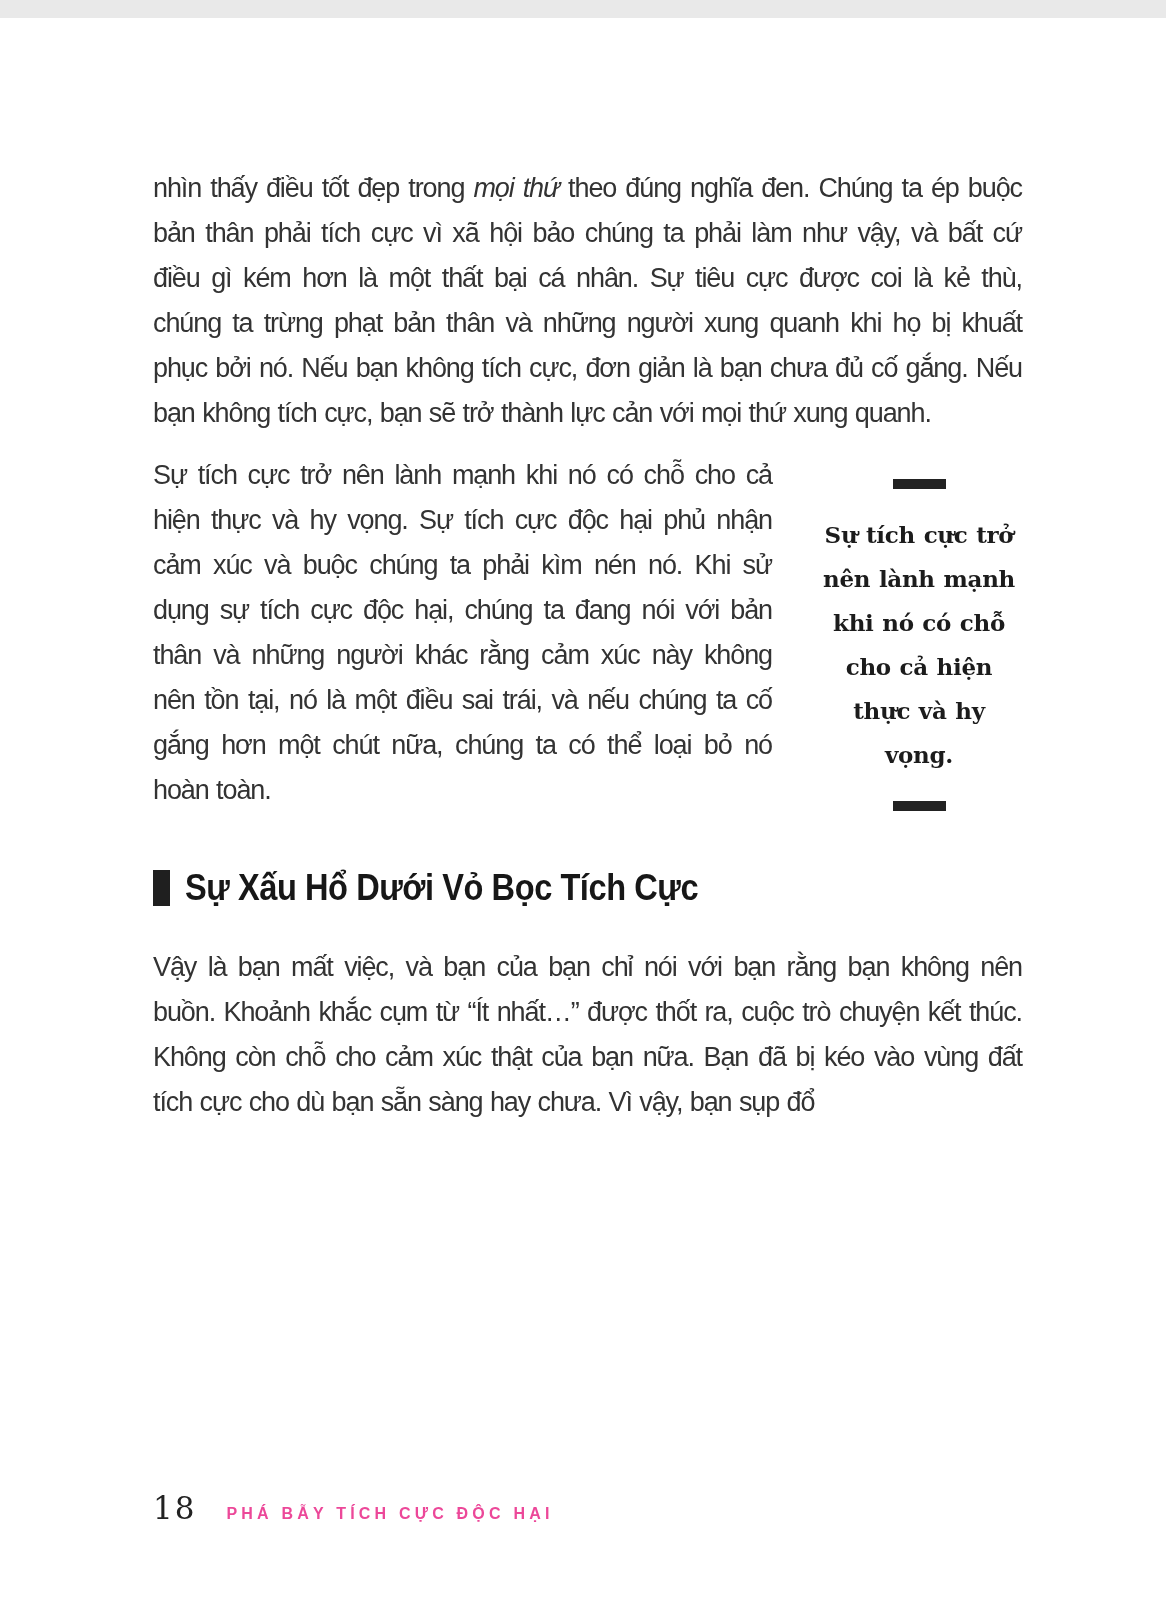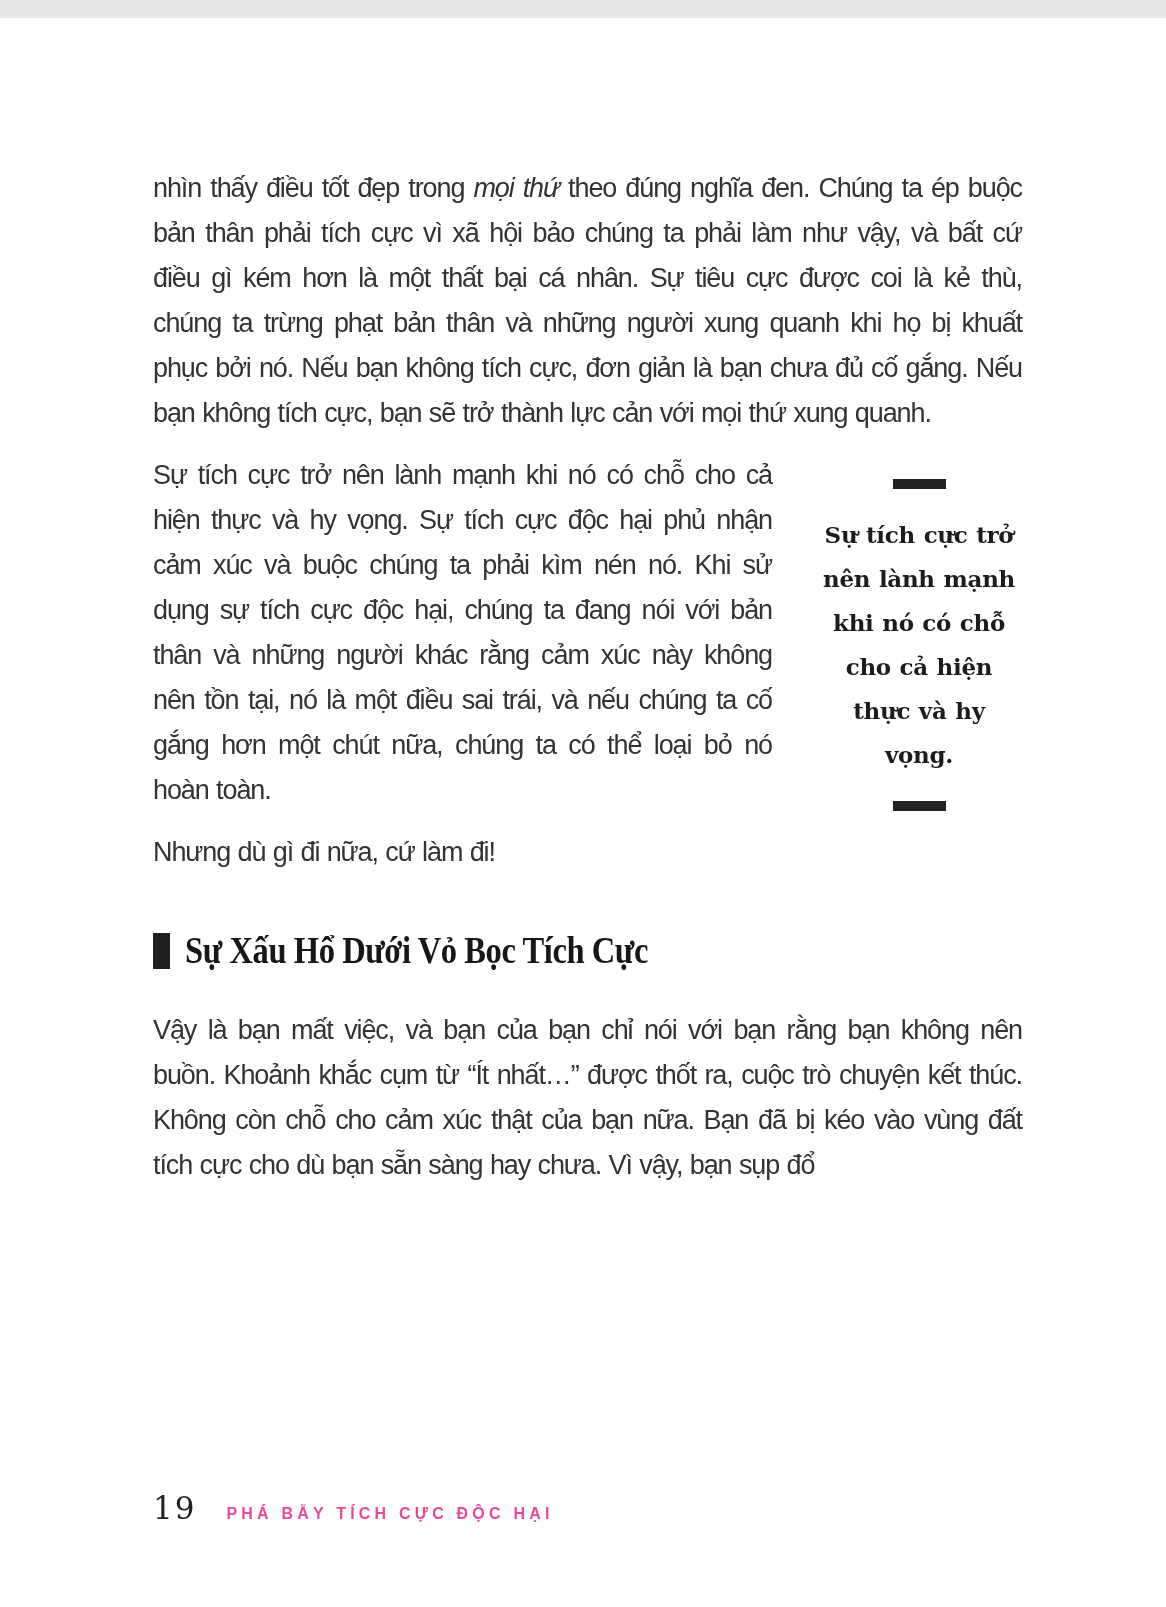--- a/index.html
+++ b/index.html
@@ -55,21 +55,20 @@
   .quote-bar.top { margin-bottom: 24px; }
   .quote-bar.bottom { margin-top: 24px; }
   .pull-quote-text { display: block; }
 
   
   .section-heading {
     display: flex;
     align-items: center;
     margin-top: 54px;
     margin-bottom: 36px;
-    font-family: Liberation Serif, serif;
   }
   .heading-marker {
     width: 17px;
     height: 36px;
     background: #1f1f1f;
     flex: 0 0 auto;
     margin-right: 15px;
   }
   .heading-text {
     font-size: 37px;
@@ -115,28 +114,27 @@
 
     <div class="para">
       <span class="pull-quote">
         <span class="quote-bar top"></span>
         <span class="pull-quote-text">Sự tích cực trở nên lành mạnh khi nó có chỗ cho cả hiện thực và hy vọng.</span>
         <span class="quote-bar bottom"></span>
       </span><span>Sự tích cực trở nên lành mạnh khi nó có chỗ cho cả hiện thực và hy vọng. Sự tích cực độc hại phủ nhận cảm xúc và buộc chúng ta phải kìm nén nó. Khi sử dụng sự tích cực độc hại, chúng ta đang nói với bản thân và những người khác rằng cảm xúc này không nên tồn tại, nó là một điều sai trái, và nếu chúng ta cố gắng hơn một chút nữa, chúng ta có thể loại bỏ nó hoàn toàn.</span>
     </div>
 
 
-    <div class="para short">Nhưng dù gì đi nữa, cứ làm đi!</div>
 
     <div class="section-heading">
       <span class="heading-marker"></span>
       <span class="heading-text">Sự Xấu Hổ Dưới Vỏ Bọc Tích Cực</span>
     </div>
 
     <div class="para">Vậy là bạn mất việc, và bạn của bạn chỉ nói với bạn rằng bạn không nên buồn. Khoảnh khắc cụm từ “Ít nhất…” được thốt ra, cuộc trò chuyện kết thúc. Không còn chỗ cho cảm xúc thật của bạn nữa. Bạn đã bị kéo vào vùng đất tích cực cho dù bạn sẵn sàng hay chưa. Vì vậy, bạn sụp đổ</div>
 
   </div>
 
   <div class="footer">
-    <span class="page-number">19</span>
+    <span class="page-number">18</span>
     <span class="running-title">PHÁ BẪY TÍCH CỰC ĐỘC HẠI</span>
   </div>
 </div>
 
 </body></html>

